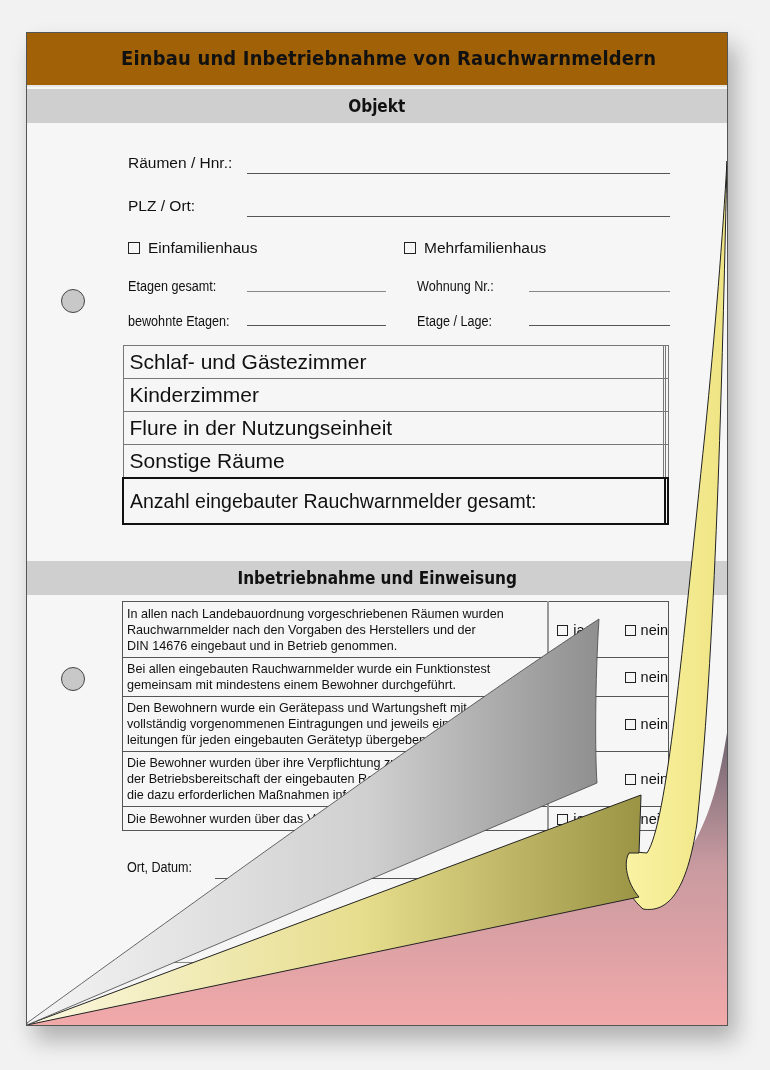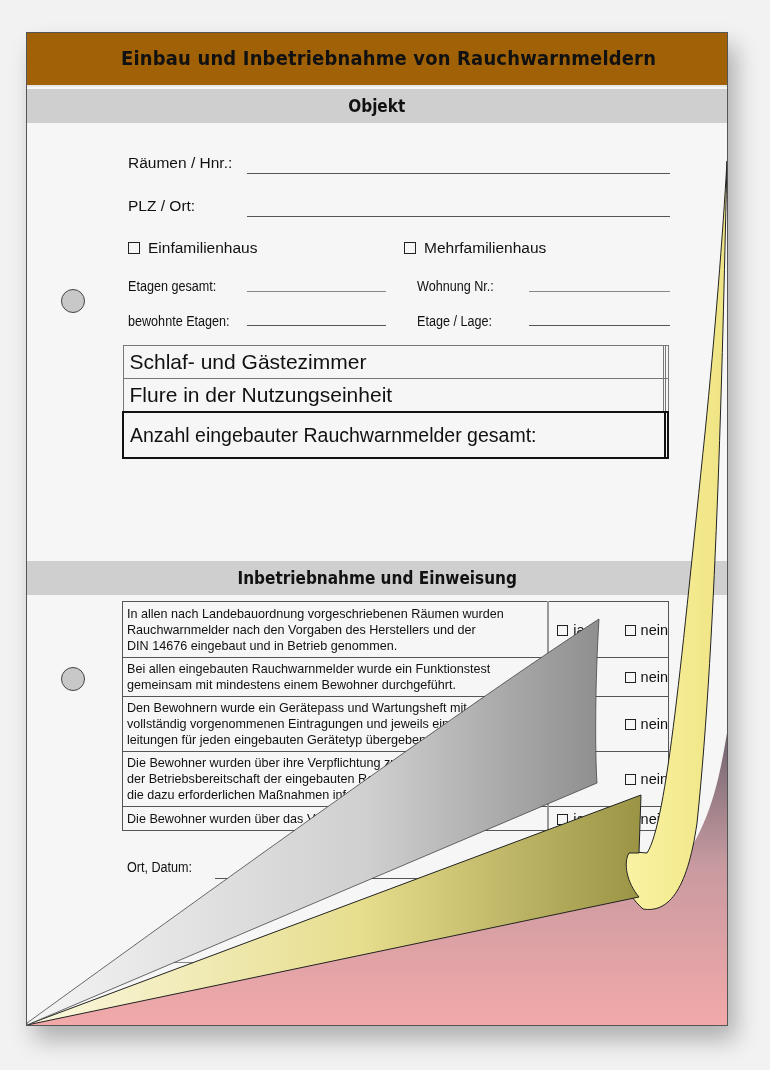--- a/index.html
+++ b/index.html
@@ -127,21 +127,31 @@
   <div class="line" style="left:502px; top:292px; width:141px;"></div>
 
   <table class="rooms">
     <tbody>
     <tr>
       <td>Schlaf- und Gästezimmer</td>
       <td class="blank"></td>
       <td class="blank"></td>
     </tr>
     <tr>
+      <td>Kinderzimmer</td>
+      <td class="blank"></td>
+      <td class="blank"></td>
+    </tr>
+    <tr>
       <td>Flure in der Nutzungseinheit</td>
+      <td class="blank"></td>
+      <td class="blank"></td>
+    </tr>
+    <tr>
+      <td>Sonstige Räume</td>
       <td class="blank"></td>
       <td class="blank"></td>
     </tr>
     <tr class="total">
       <td colspan="2">Anzahl eingebauter Rauchwarnmelder gesamt:</td>
       <td class="blank"></td>
     </tr>
   </tbody>
     </table>
 

